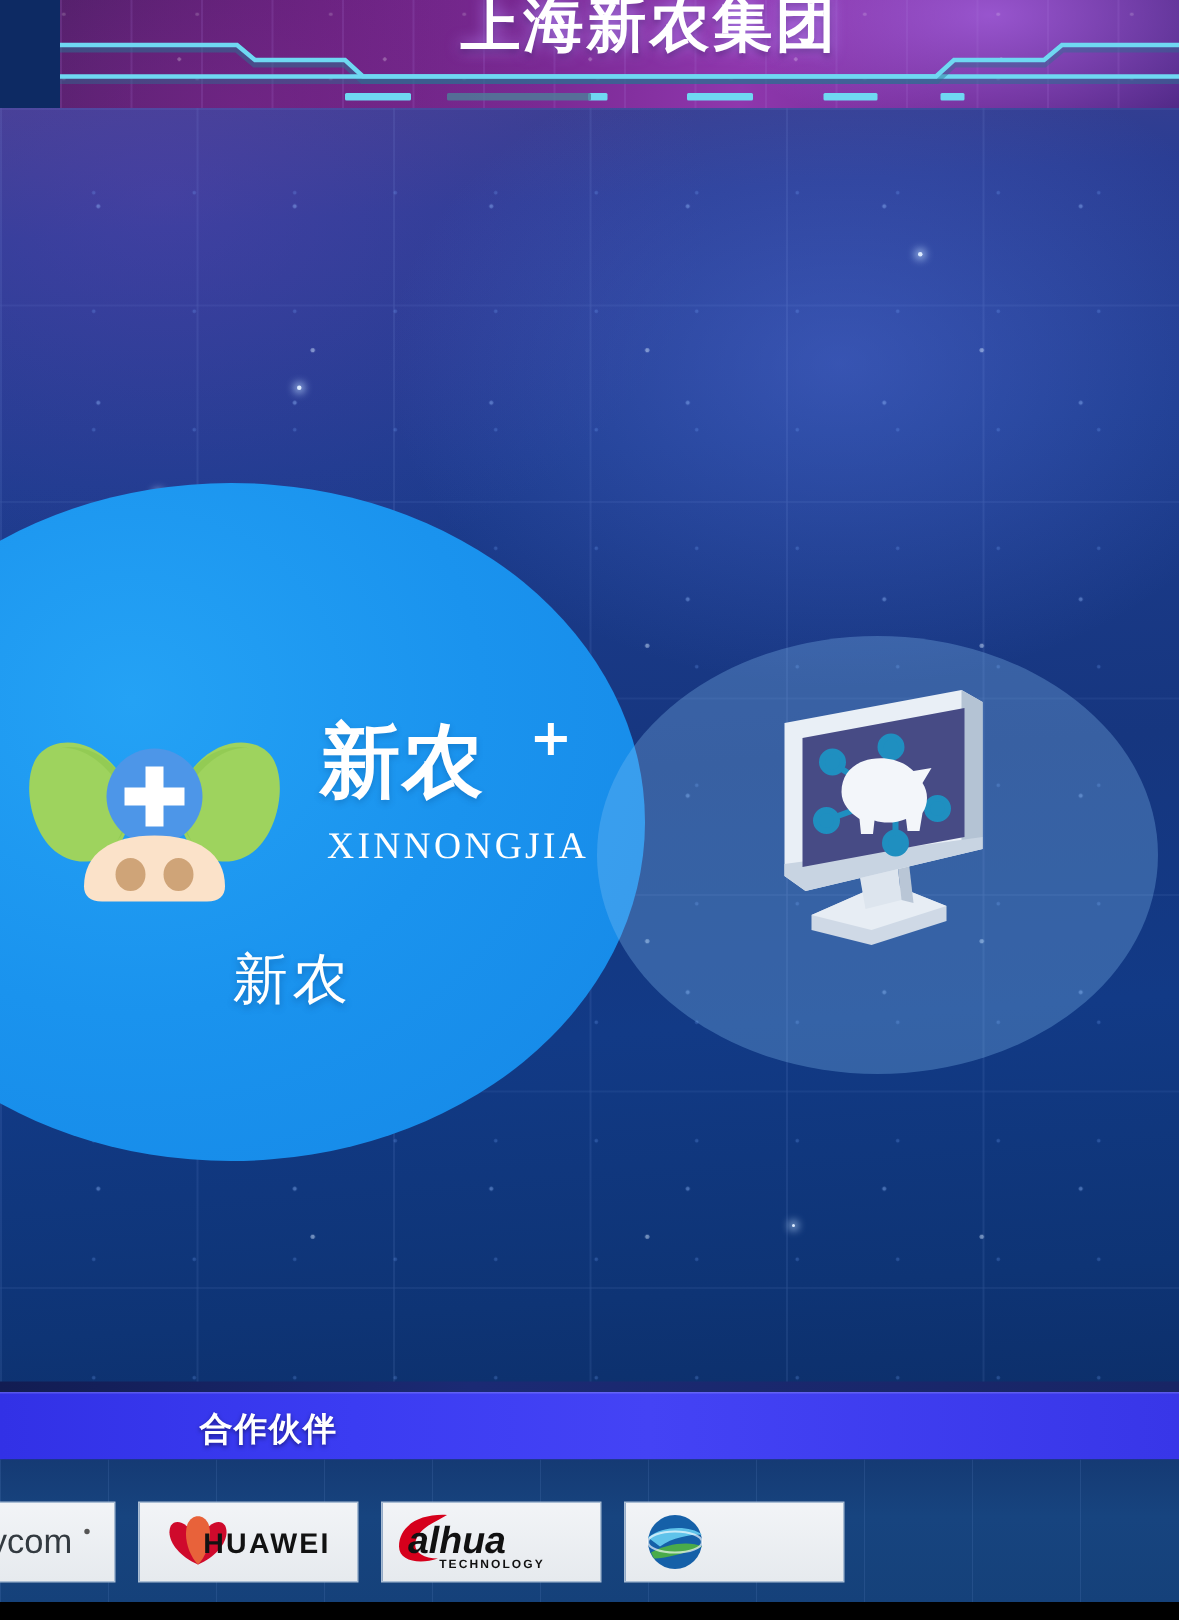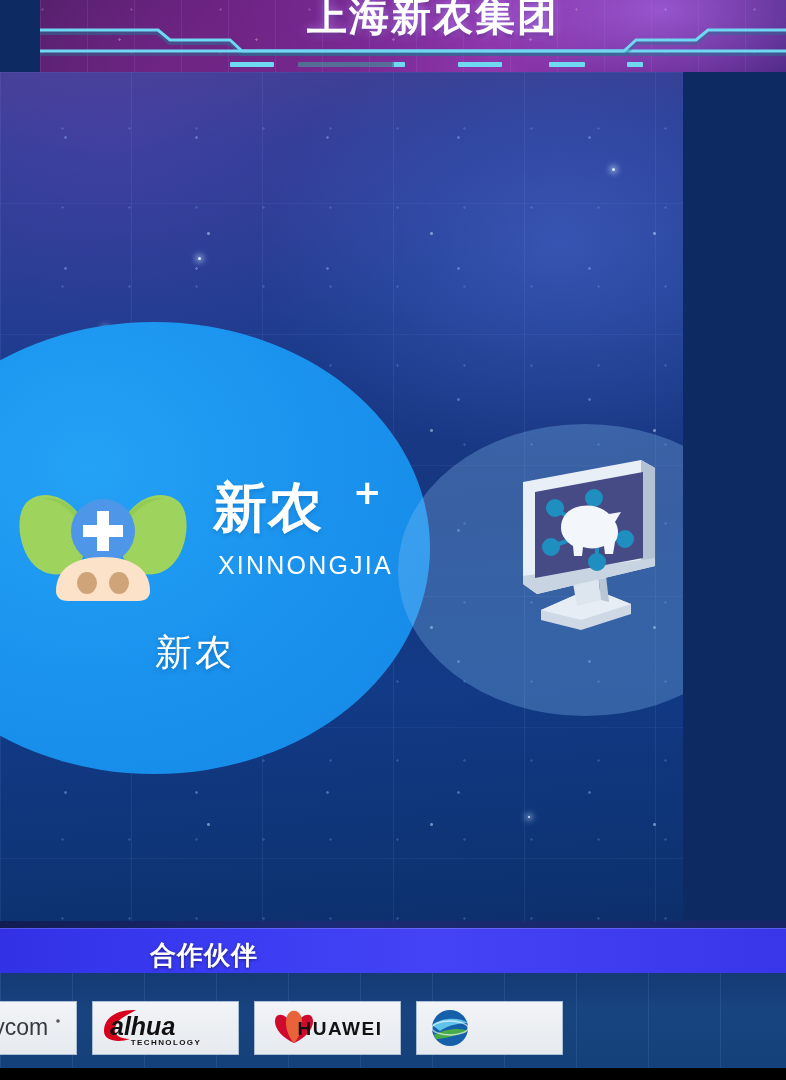--- a/index.html
+++ b/index.html
@@ -32,21 +32,21 @@
     position:absolute;left:0;top:-11px;width:786px;text-align:center;
     font-size:40px;font-weight:bold;color:#fff;letter-spacing:2px;
     font-family:"DejaVu Sans","Liberation Sans",sans-serif;
     text-shadow:0 0 10px rgba(190,140,255,.85),0 2px 4px rgba(40,0,70,.6);
     z-index:6;white-space:nowrap;
   }
   .hdr-svg{position:absolute;left:0;top:0;width:786px;height:72px;z-index:4;}
 
   
   .stage{
-    position:absolute;left:0;top:72px;width:683px;height:924px;overflow:hidden;
+    position:absolute;left:0;top:72px;width:786px;height:924px;overflow:hidden;
     background:
       radial-gradient(ellipse 420px 300px at 560px 170px, rgba(90,120,230,.40) 0%, rgba(60,90,200,0) 72%),
       radial-gradient(ellipse 520px 380px at 110px 60px, rgba(110,70,190,.32) 0%, rgba(110,70,190,0) 70%),
       linear-gradient(176deg,#3f3f8f 0%,#2a3d93 9%,#1d3c8e 26%,#16367f 48%,#123a86 66%,#0e3475 84%,#0b2b62 100%);
   }
   .grid{position:absolute;inset:0;opacity:.17;
     background-image:
       linear-gradient(to right, rgba(160,190,255,.55) 1px, transparent 1px),
       linear-gradient(to bottom, rgba(160,190,255,.40) 1px, transparent 1px);
     background-size:131px 131px;}
@@ -79,21 +79,21 @@
     position:absolute;left:205px;top:16px;font-size:54px;font-weight:bold;color:#fff;
     font-family:"DejaVu Sans","Liberation Sans",sans-serif;letter-spacing:1px;line-height:1;
     text-shadow:0 2px 4px rgba(0,60,120,.25);
   }
   .brand-plus{
     position:absolute;left:345px;top:10px;font-size:34px;font-weight:bold;color:#fff;
     font-family:"DejaVu Sans",sans-serif;line-height:1;
   }
   .brand-en{
     position:absolute;left:210px;top:86px;font-size:25px;color:#fff;font-weight:400;
-    letter-spacing:2.2px;font-family:Liberation Sans, sans-serif;
+    letter-spacing:2.2px;font-family:Liberation Serif, serif;
   }
   .label-left{
     position:absolute;left:0px;top:556px;width:390px;text-align:center;z-index:7;
     font-size:37px;color:#fff;font-weight:500;letter-spacing:3px;
     font-family:"DejaVu Sans","Liberation Sans",sans-serif;
     text-shadow:0 2px 5px rgba(0,50,110,.35);
   }
   .mon{position:absolute;left:505px;top:382px;width:168px;height:178px;z-index:7;}
   .label-right{
     position:absolute;left:398px;top:566px;width:374px;text-align:center;z-index:8;
@@ -104,21 +104,21 @@
 
   
   .partner-sep{position:absolute;left:0;top:921px;width:786px;height:7px;
     background:linear-gradient(90deg,#121c52 0%,#1b2a74 40%,#182565 100%);z-index:10;}
   .partner-band{
     position:absolute;left:0;top:928px;width:786px;height:45px;z-index:10;
     background:linear-gradient(90deg,#3231e6 0%,#3b3cf2 30%,#4443f5 55%,#3836e8 100%);
     box-shadow:inset 0 1px 0 rgba(255,255,255,.18);
   }
   .partner-band .cap{
-    position:absolute;left:150px;top:10px;font-size:26px;color:#fff;font-weight:bold;
+    position:absolute;left:133px;top:10px;font-size:22px;color:#fff;font-weight:bold;
     letter-spacing:1px;font-family:"DejaVu Sans","Liberation Sans",sans-serif;
     text-shadow:0 1px 3px rgba(0,0,40,.5);
   }
   .partner-strip{
     position:absolute;left:0;top:973px;width:786px;height:95px;z-index:10;
     background:linear-gradient(180deg,#153a74 0%,#17447f 40%,#15417a 100%);
     overflow:hidden;
   }
   .partner-strip .pgrid{position:absolute;inset:0;opacity:.18;
     background-image:linear-gradient(to right, rgba(150,190,255,.6) 1px, transparent 1px);
@@ -248,37 +248,37 @@
 
       <div class="logo-box">
         <svg width="140" height="46" viewBox="0 0 140 46">
           <text x="70" y="30" text-anchor="middle" font-family="Liberation Sans, sans-serif" font-size="23" fill="#333a40">Polycom</text>
           <circle cx="124" cy="16" r="1.8" fill="#555"></circle>
         </svg>
       </div>
 
       <div class="logo-box">
         <svg width="140" height="46" viewBox="0 0 140 46">
-          <path d="M8,26 C8,12 22,4 40,5 C34,9 24,12 20,20 C16,28 22,34 34,34 C22,38 8,36 8,26 Z" fill="#d6001c"></path>
-          <text x="14" y="30" font-family="Liberation Sans, sans-serif" font-size="25" font-weight="bold" font-style="italic" fill="#111">alhua</text>
-          <text x="70" y="40" text-anchor="middle" font-family="Liberation Sans, sans-serif" font-size="8" font-weight="bold" letter-spacing="1.4" fill="#111">TECHNOLOGY</text>
-        </svg>
-      </div>
-
-      <div class="logo-box">
-        <svg width="140" height="46" viewBox="0 0 140 46">
           <g transform="translate(12,6)">
             <path d="M24,32 C10,26 2,14 6,6 C10,0 20,6 24,18 C26,24 26,30 24,32 Z" fill="#cf0a2c"></path>
             <path d="M24,32 C38,26 46,14 42,6 C38,0 28,6 24,18 C22,24 22,30 24,32 Z" fill="#cf0a2c"></path>
             <path d="M24,32 C18,26 14,14 17,5 C20,-2 28,-2 31,5 C34,14 30,26 24,32 Z" fill="#e8623a"></path>
           </g>
           <text x="82" y="30" text-anchor="middle" font-family="Liberation Sans, sans-serif" font-size="19" font-weight="bold" letter-spacing="1.5" fill="#121212">HUAWEI</text>
         </svg>
       </div>
 
+      <div class="logo-box">
+        <svg width="140" height="46" viewBox="0 0 140 46">
+          <path d="M8,26 C8,12 22,4 40,5 C34,9 24,12 20,20 C16,28 22,34 34,34 C22,38 8,36 8,26 Z" fill="#d6001c"></path>
+          <text x="14" y="30" font-family="Liberation Sans, sans-serif" font-size="25" font-weight="bold" font-style="italic" fill="#111">alhua</text>
+          <text x="70" y="40" text-anchor="middle" font-family="Liberation Sans, sans-serif" font-size="8" font-weight="bold" letter-spacing="1.4" fill="#111">TECHNOLOGY</text>
+        </svg>
+      </div>
+
 
 
       <div class="logo-box">
         <svg width="140" height="46" viewBox="0 0 140 46">
           <circle cx="30" cy="23" r="18" fill="#1560a8"></circle>
           <path d="M12,20 C22,12 40,12 48,18 C40,18 28,20 20,26 Z" fill="#5fc3ea"></path>
           <path d="M14,30 C24,24 40,22 48,26 C38,30 24,34 16,34 Z" fill="#4aab4a"></path>
           <ellipse cx="30" cy="23" rx="18" ry="7" fill="none" stroke="#ffffff" stroke-width="1.4" opacity=".65"></ellipse>
         </svg>
       </div>

